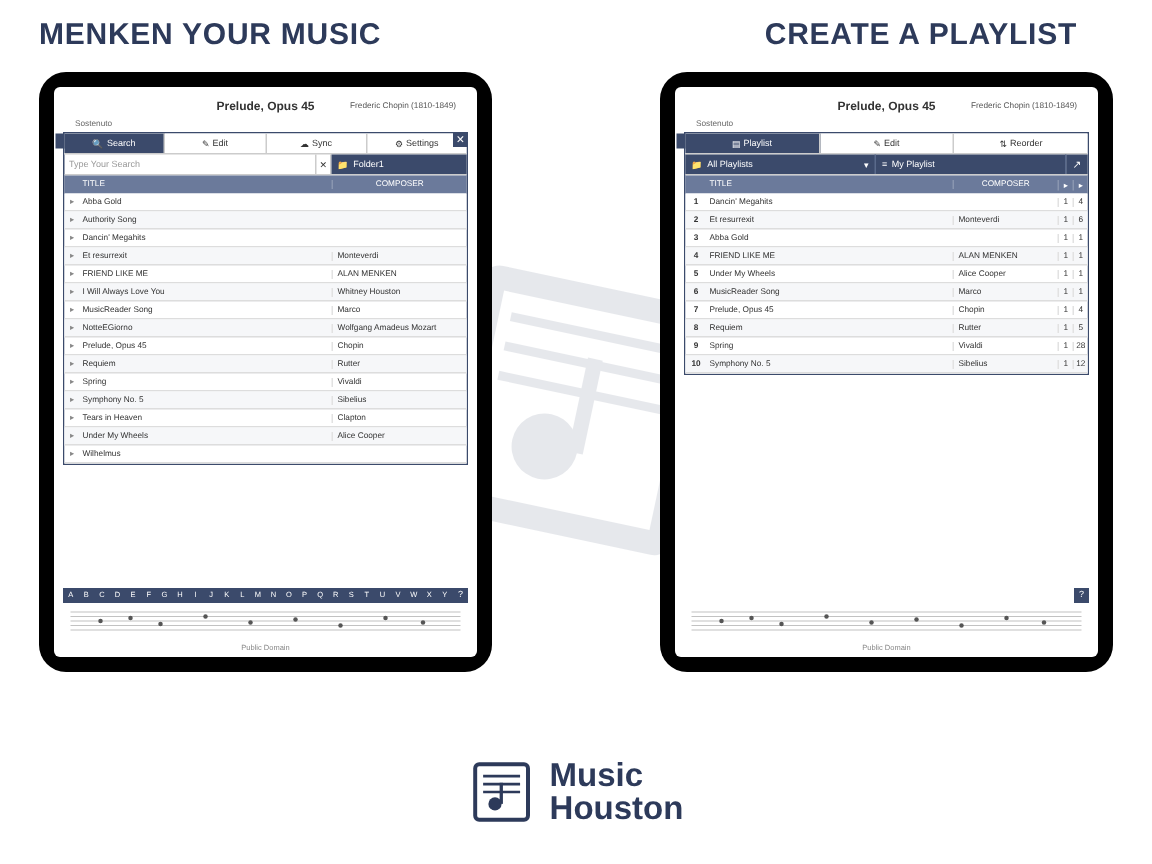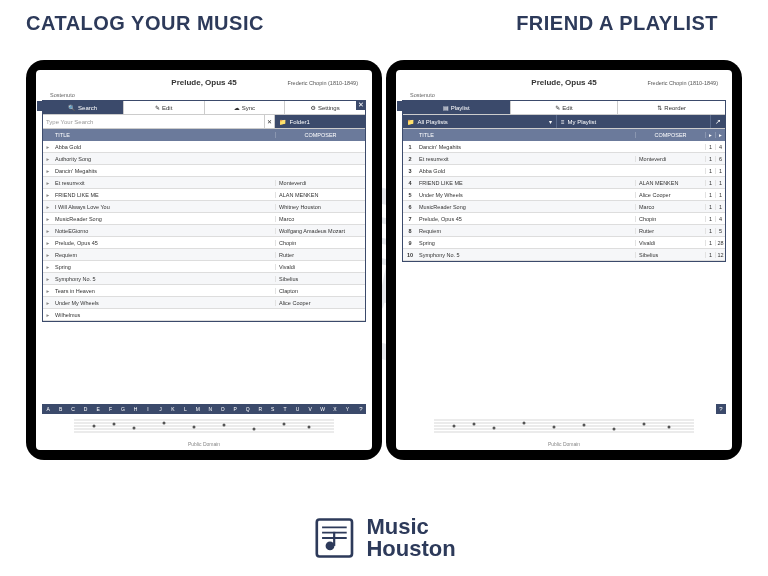--- a/index.html
+++ b/index.html
@@ -2,21 +2,21 @@
 <html><head>
 <meta charset="utf-8">
 <style>
 *{box-sizing:border-box;margin:0;padding:0;font-family:Arial,Helvetica,sans-serif}
 body{width:768px;height:576px;background:#fff;position:relative;overflow:hidden}
 .bg-logo{position:absolute;left:50%;top:48%;transform:translate(-50%,-50%) rotate(12deg);opacity:0.12;z-index:0}
 .bg-logo svg{width:200px;height:200px}
 .headline{position:absolute;top:12px;font-size:20px;font-weight:800;color:#2d3a5a;letter-spacing:0.5px}
 .h-left{left:26px}
 .h-right{right:50px}
-.tablet{position:absolute;top:60px;width:356px;height:400px;background:#000;border-radius:18px;padding:10px;z-index:2}
+.tablet{position:absolute;top:48px;width:302px;height:400px;background:#000;border-radius:18px;padding:10px;z-index:2}
 .t-left{left:26px}
 .t-right{right:26px}
 .screen{width:100%;height:100%;background:#fff;border-radius:4px;overflow:hidden;position:relative;font-size:6.5px;color:#333}
 .score-header{text-align:center;padding:8px 0 2px}
 .score-title{font-weight:700;font-size:8px}
 .score-composer{font-size:5.5px;color:#555;position:absolute;right:14px;top:10px}
 .score-tempo{font-size:5.5px;color:#666;position:absolute;left:14px;top:22px}
 .panel{position:absolute;left:6px;right:6px;top:30px;background:#fff;border:1px solid #3b4a6b}
 .grip{position:absolute;left:-6px;top:0;width:6px;height:10px;background:#3b4a6b}
 .tabbar{display:flex;height:14px;background:#fff;border-bottom:1px solid #ccc}
@@ -47,41 +47,41 @@
 .r-num{width:14px;text-align:center;font-weight:700}
 .r-a{width:10px;text-align:center;border-left:1px solid #e2e2e2}
 .r-b{width:10px;text-align:center;border-left:1px solid #e2e2e2}
 .alphabar{position:absolute;left:6px;right:6px;bottom:36px;height:10px;background:#3b4a6b;color:#fff;display:flex;font-size:5px}
 .alphabar span{flex:1;display:flex;align-items:center;justify-content:center;cursor:pointer}
 .helpbtn{position:absolute;right:6px;bottom:36px;width:10px;height:10px;background:#3b4a6b;color:#fff;display:flex;align-items:center;justify-content:center;font-size:6px;cursor:pointer}
 .helpbtn2{position:absolute;right:6px;bottom:36px;width:10px;height:10px;background:#3b4a6b;color:#fff;display:flex;align-items:center;justify-content:center;font-size:6px;cursor:pointer}
 .staff{position:absolute;left:10px;right:10px;bottom:14px;height:18px}
 .staff svg{width:100%;height:100%}
 .pd{position:absolute;bottom:3px;left:0;right:0;text-align:center;font-size:5px;color:#888}
-.brand{position:absolute;bottom:16px;left:50%;transform:translateX(-50%);display:flex;align-items:flex-end;gap:10px;z-index:2}
+.brand{position:absolute;bottom:26px;left:50%;transform:translateX(-50%);display:flex;align-items:flex-end;gap:10px;z-index:2}
 .brand-text{font-size:22px;font-weight:600;color:#2d3a5a;line-height:1}
 .brand-text span{display:block}
 </style>
 </head>
 <body>
 
 <div class="bg-logo">
 <svg viewBox="0 0 100 100">
       <rect x="10" y="8" width="80" height="84" rx="6" fill="#3b4a6b"></rect>
       <rect x="18" y="16" width="64" height="68" fill="#fff"></rect>
       <line x1="22" y1="24" x2="78" y2="24" stroke="#3b4a6b" stroke-width="3"></line>
       <line x1="22" y1="34" x2="78" y2="34" stroke="#3b4a6b" stroke-width="3"></line>
       <line x1="22" y1="44" x2="78" y2="44" stroke="#3b4a6b" stroke-width="3"></line>
       <circle cx="42" cy="64" r="11" fill="#3b4a6b"></circle>
       <rect x="50" y="32" width="5" height="32" fill="#3b4a6b"></rect>
     </svg>
 </div>
 
-<div class="headline h-left">CATALOG YOUR MUSIC</div>
-<div class="headline h-right">FRIEND A PLAYLIST</div>
+<div class="headline h-left">MENKEN YOUR MUSIC</div>
+<div class="headline h-right">CREATE A PLAYLIST</div>
 
 <div class="tablet t-left">
 <div class="screen">
   <div class="score-header">
     <div class="score-title">Prelude, Opus 45</div>
     <div class="score-composer">Frederic Chopin (1810-1849)</div>
     <div class="score-tempo">Sostenuto</div>
   </div>
   <div class="panel">
     <div class="grip"></div>

